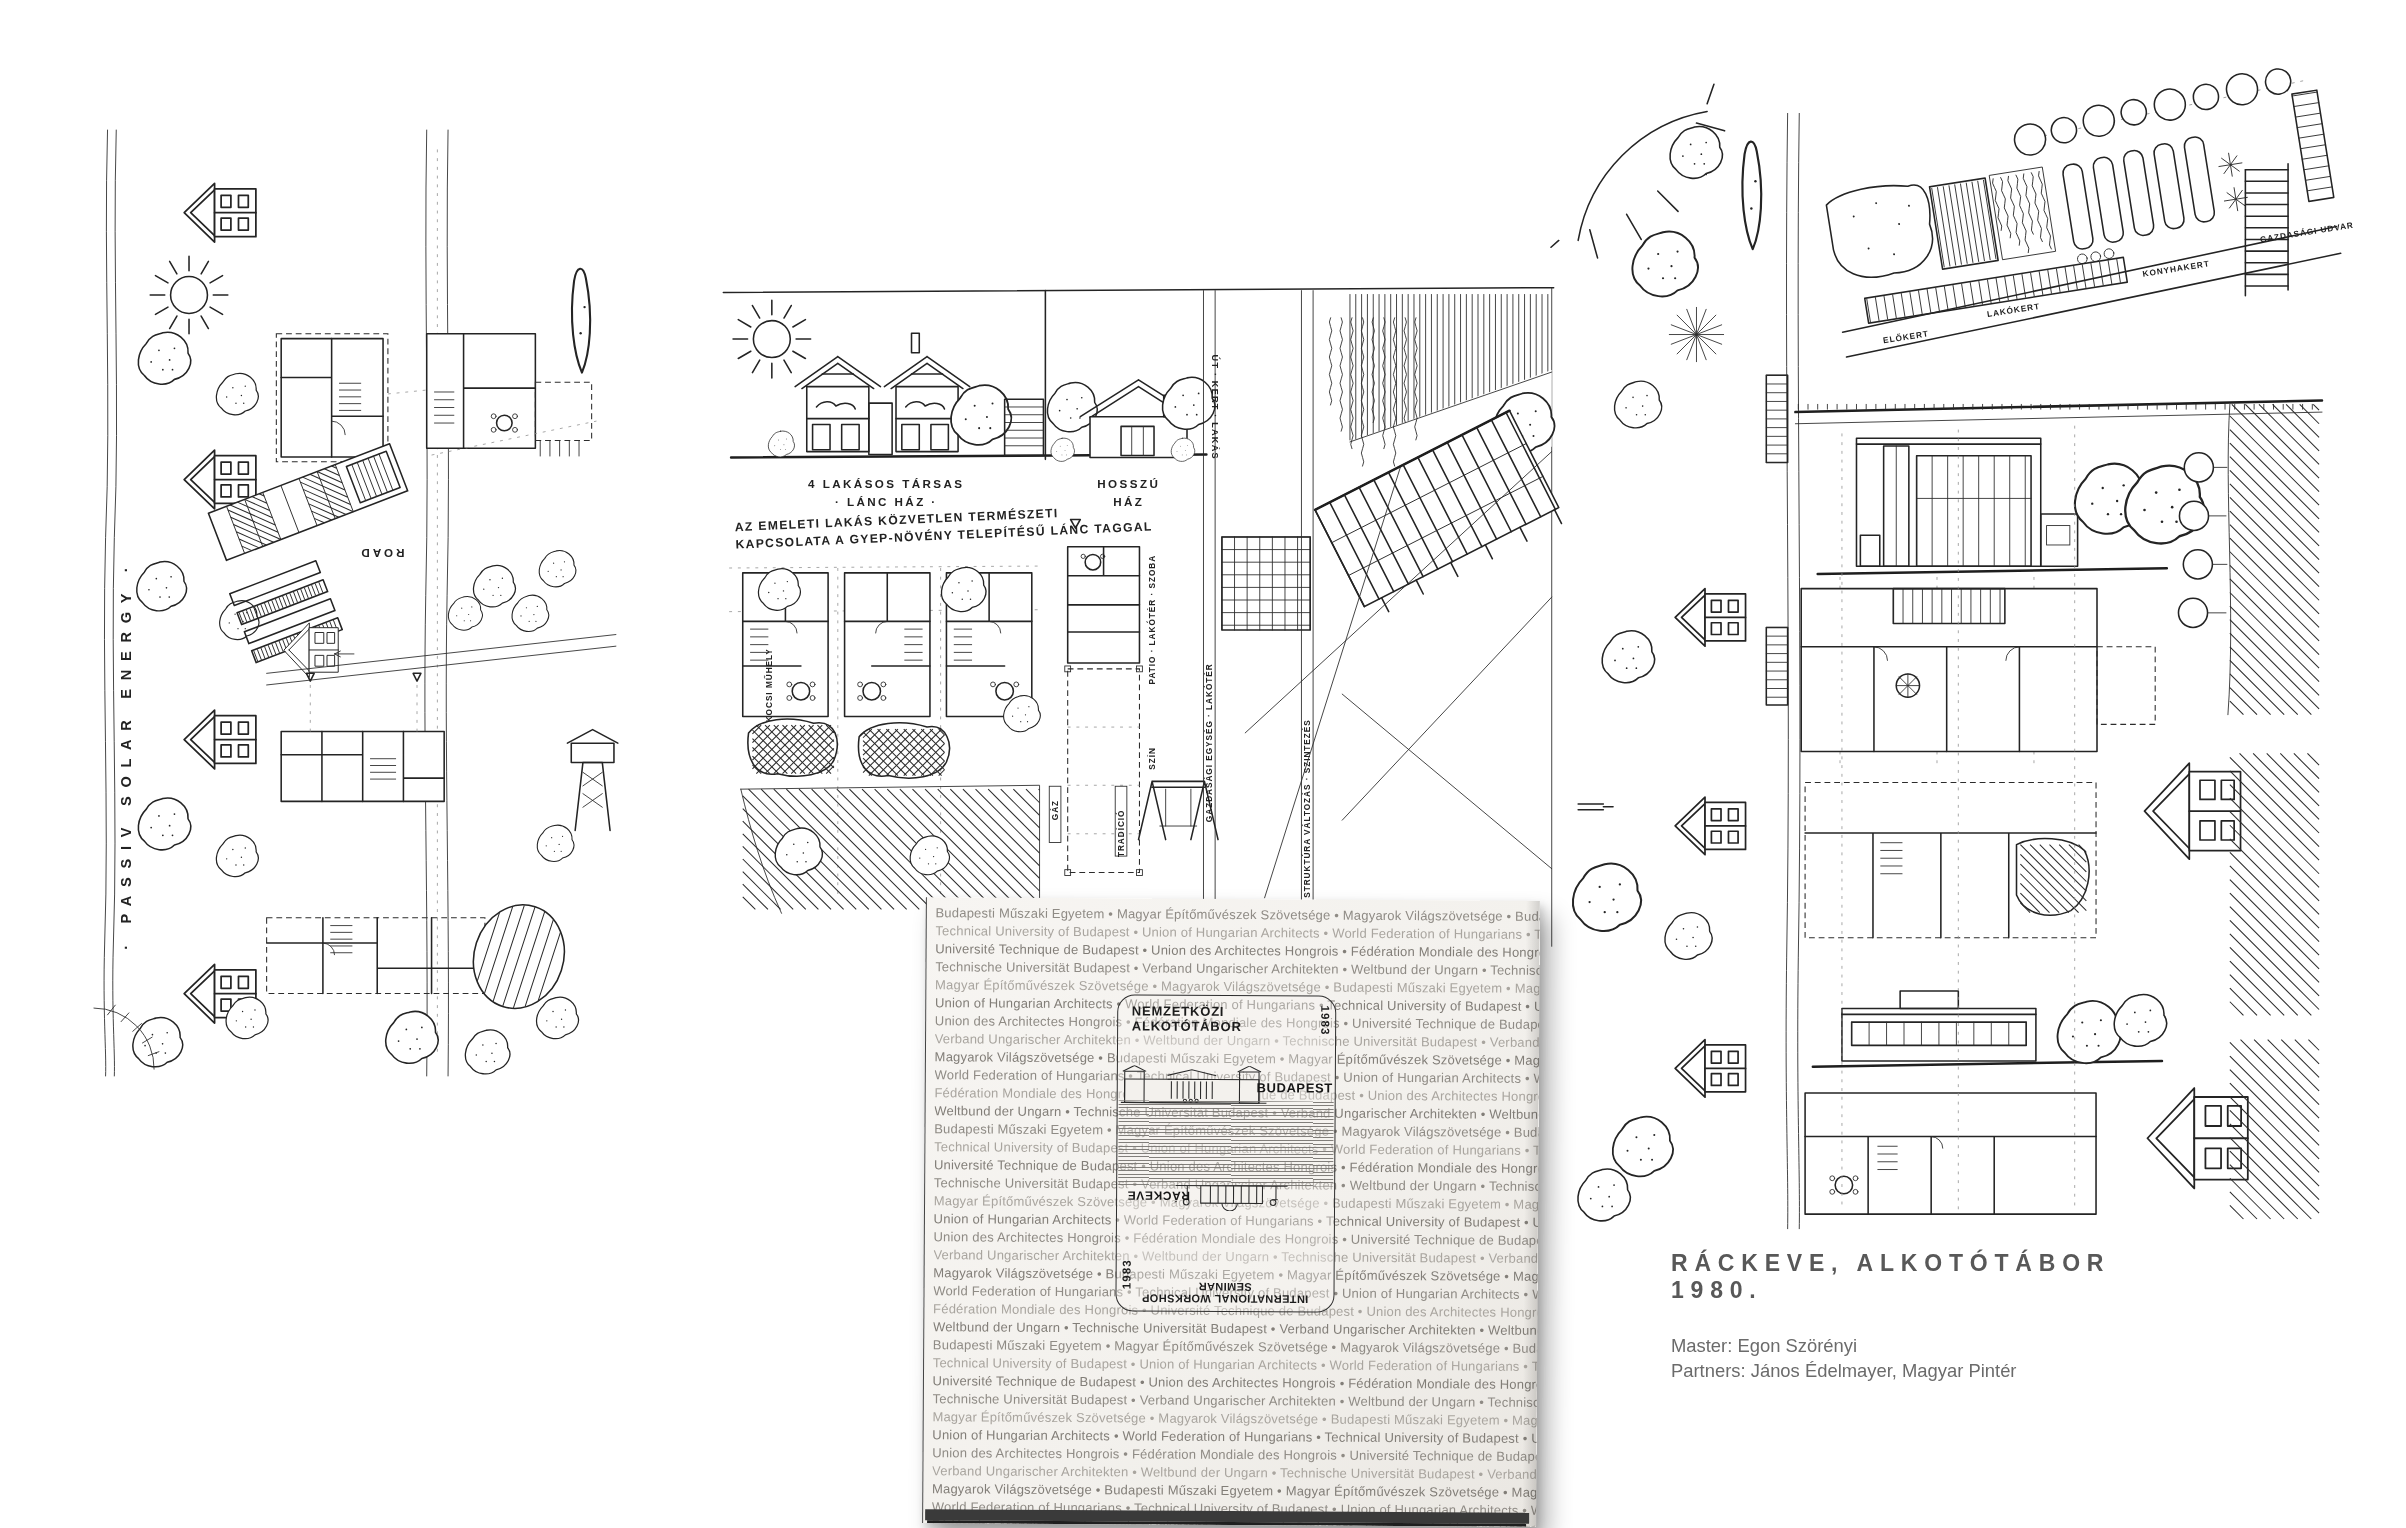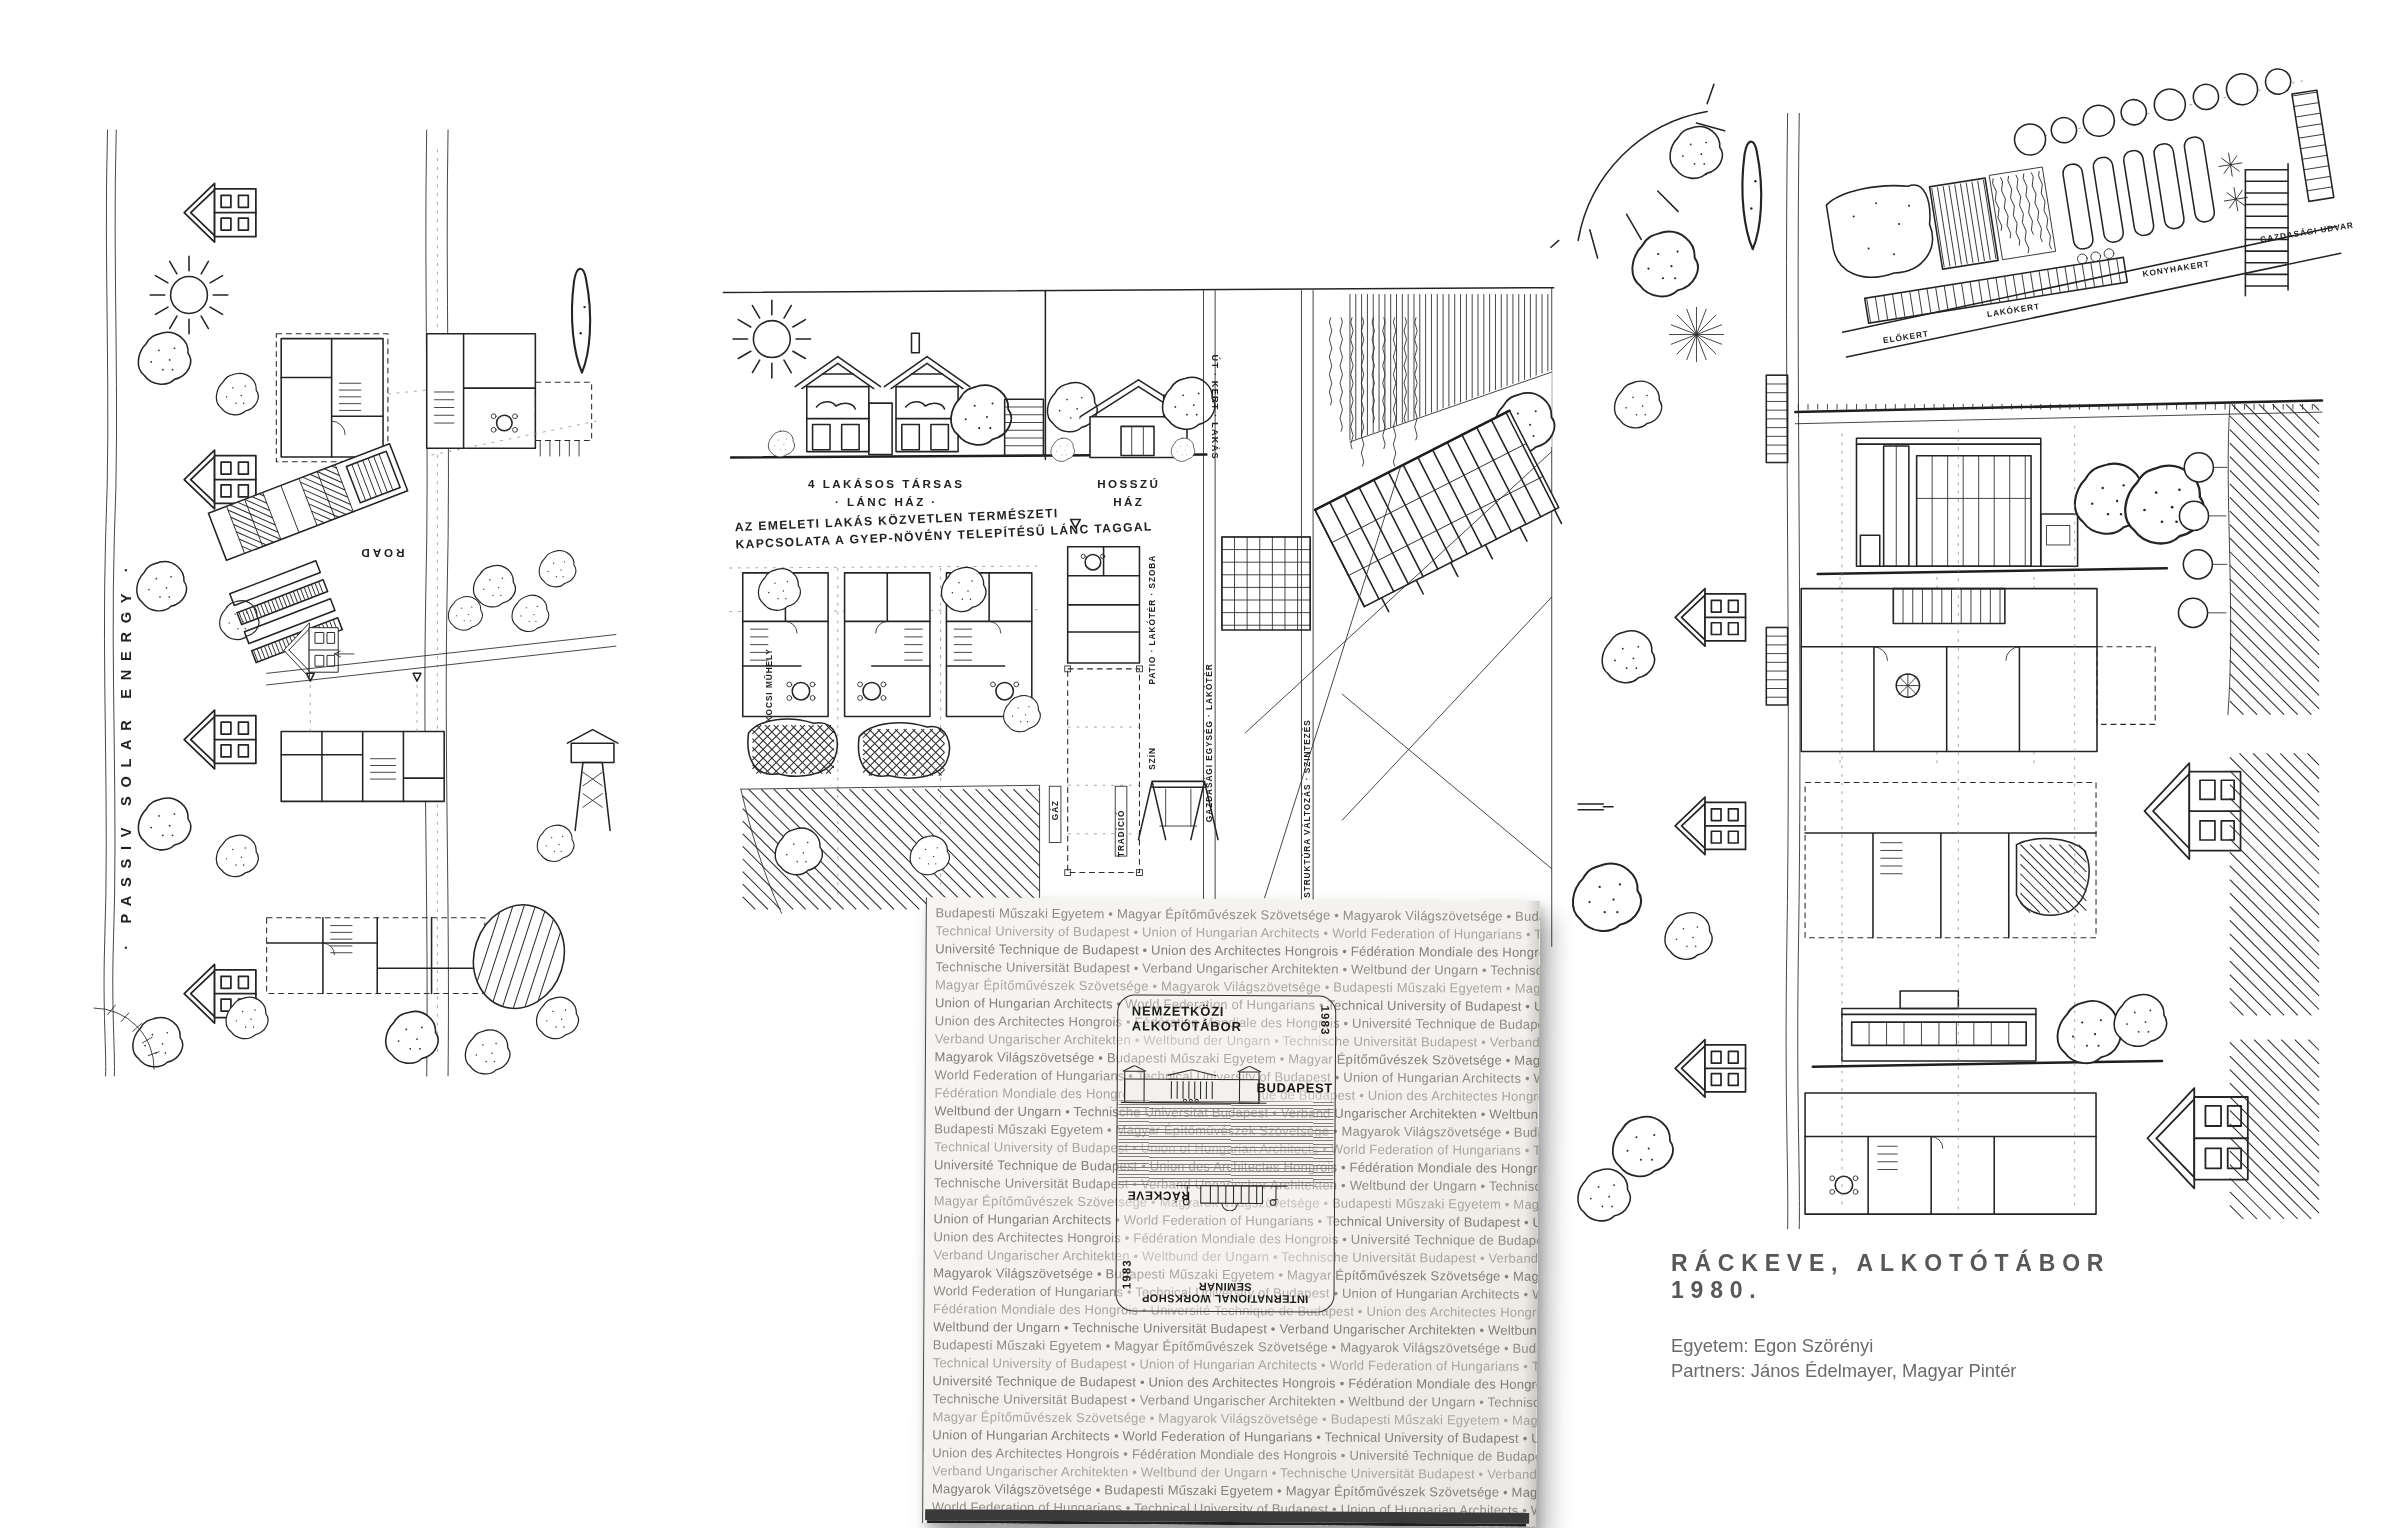--- a/index.html
+++ b/index.html
@@ -1134,19 +1134,19 @@
     </div>
 
     <div class="redge"></div>
     <div class="bedge"></div>
     <div class="bedge2"></div>
   </div>
 
   <div class="caption">
     <div class="cap-title">RÁCKEVE, ALKOTÓTÁBOR 1980.</div>
     <div class="cap-sub">
-      <div>Egyetem: Egon Szörényi</div>
+      <div>Master: Egon Szörényi</div>
       <div>Partners: János Édelmayer, Magyar Pintér</div>
     </div>
   </div>
 
 </div>
 
 
 </body></html>

